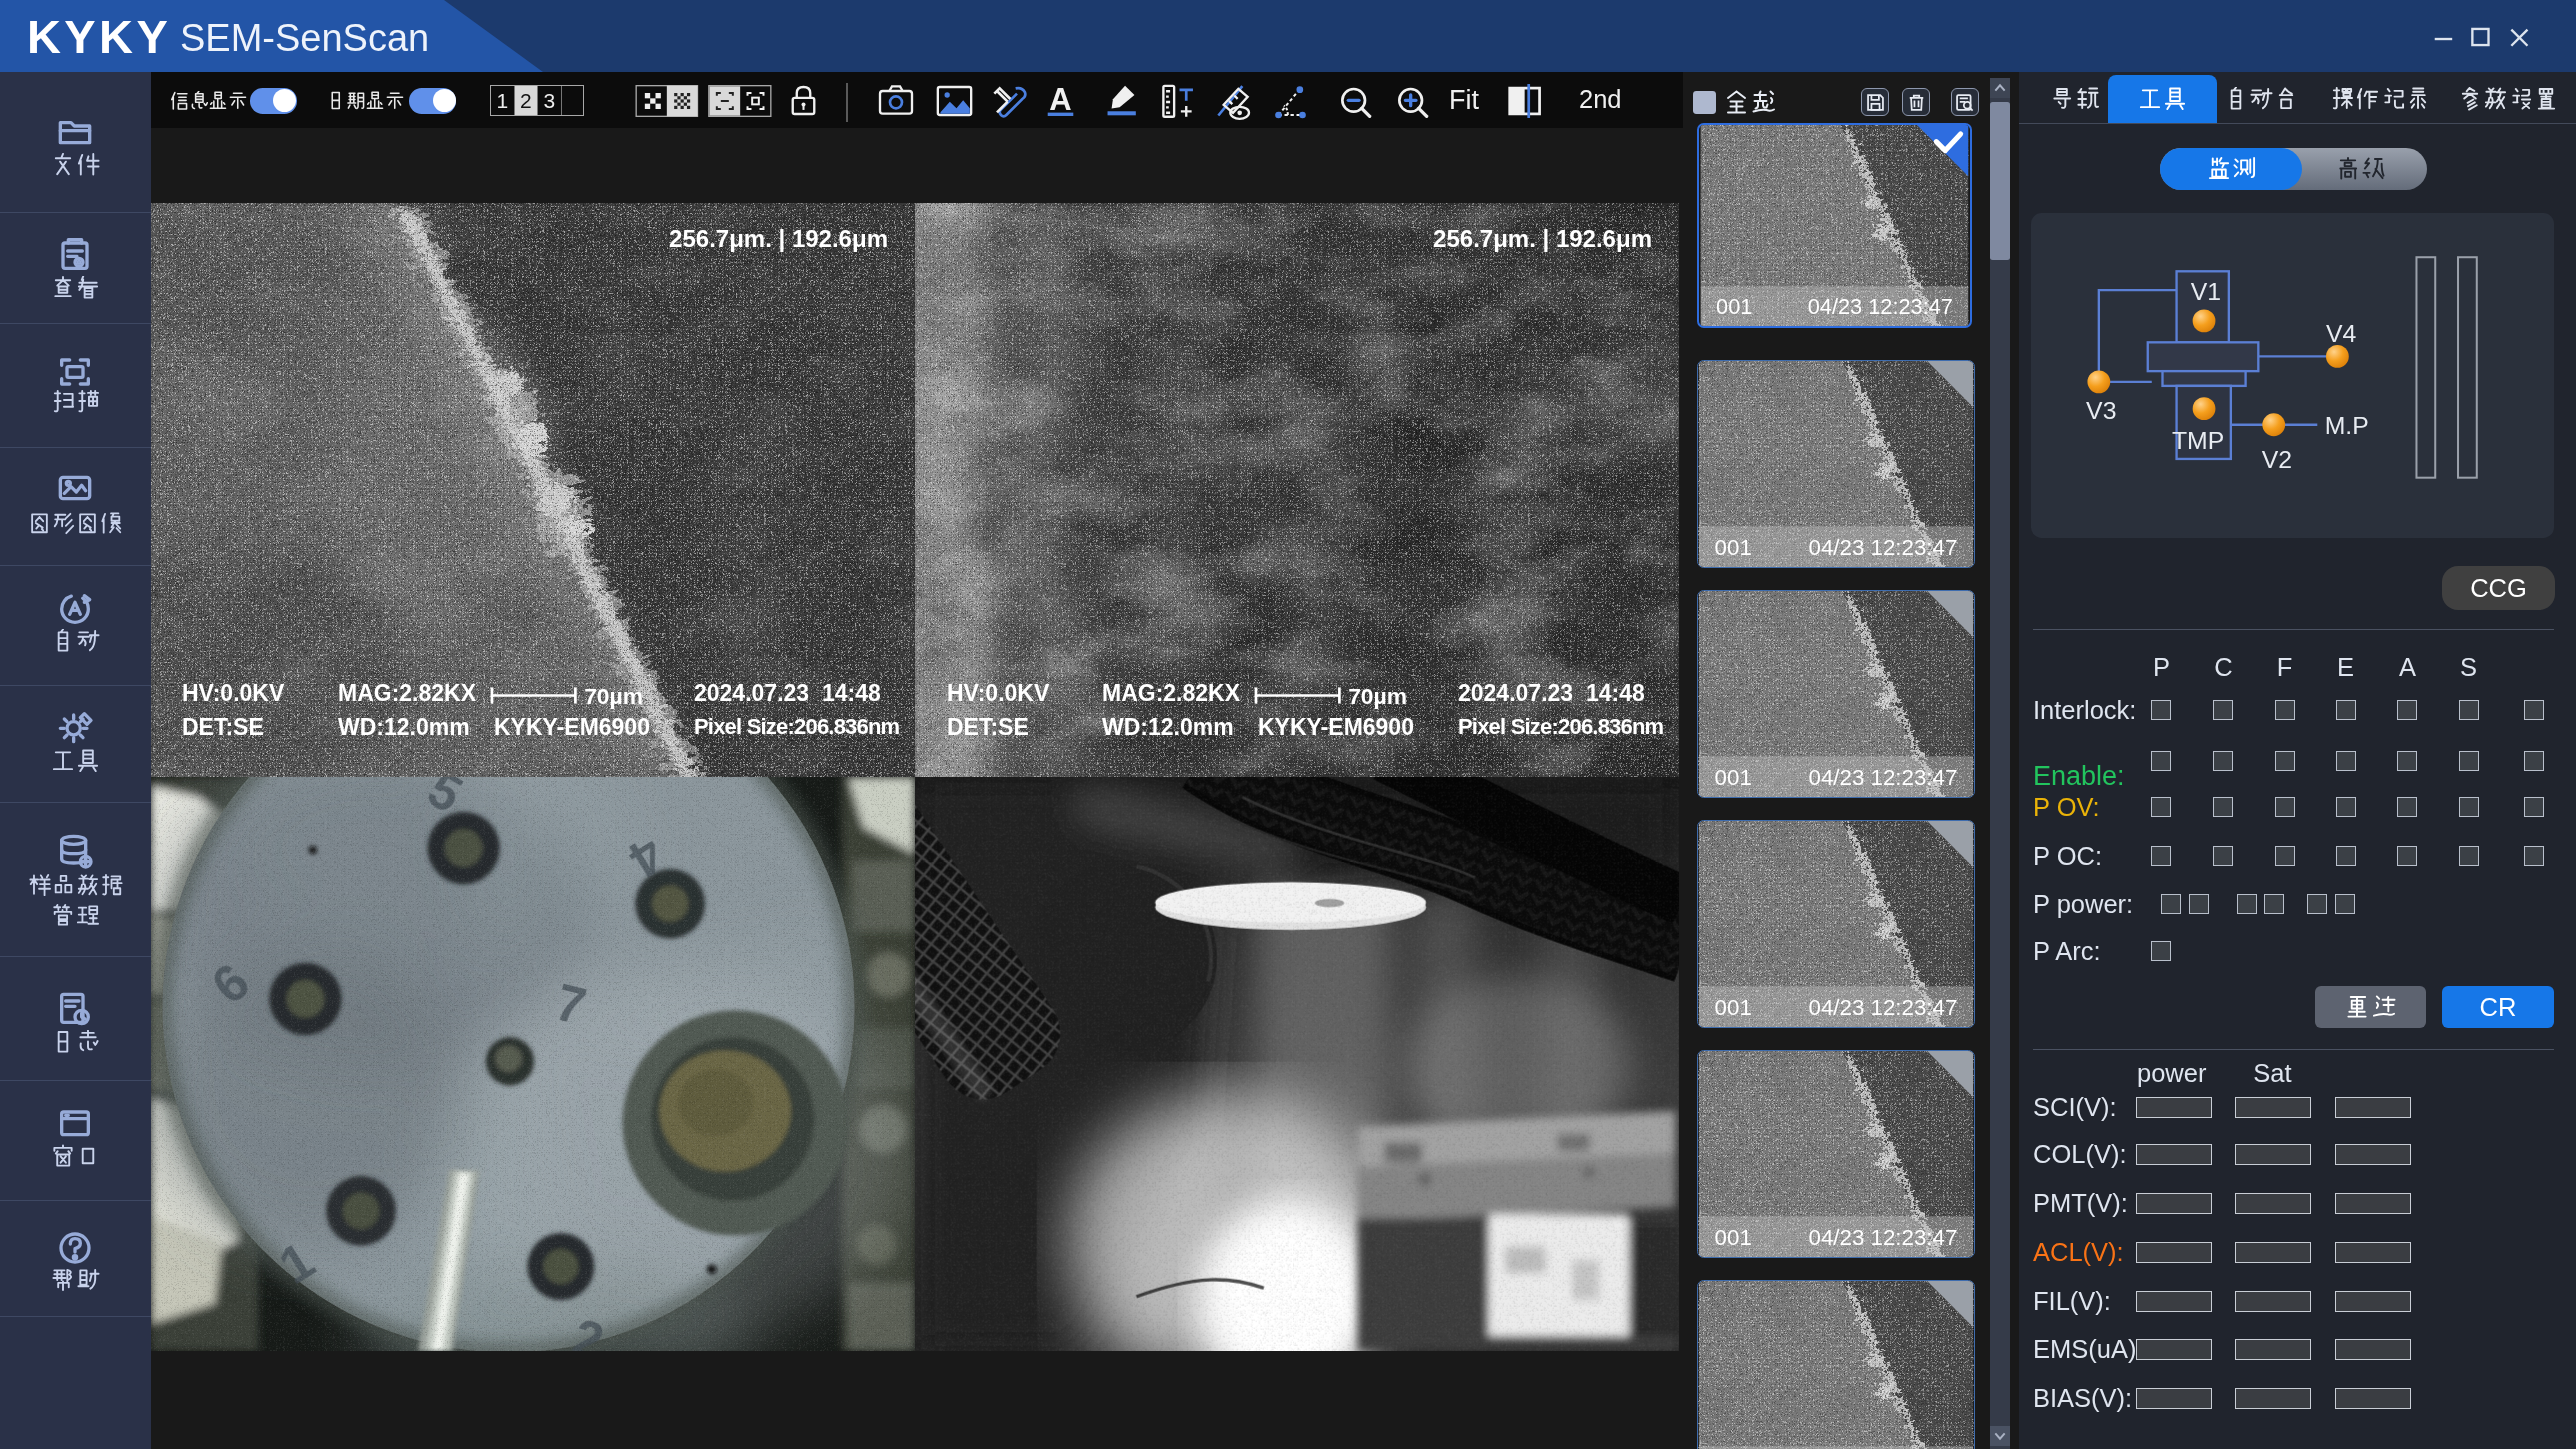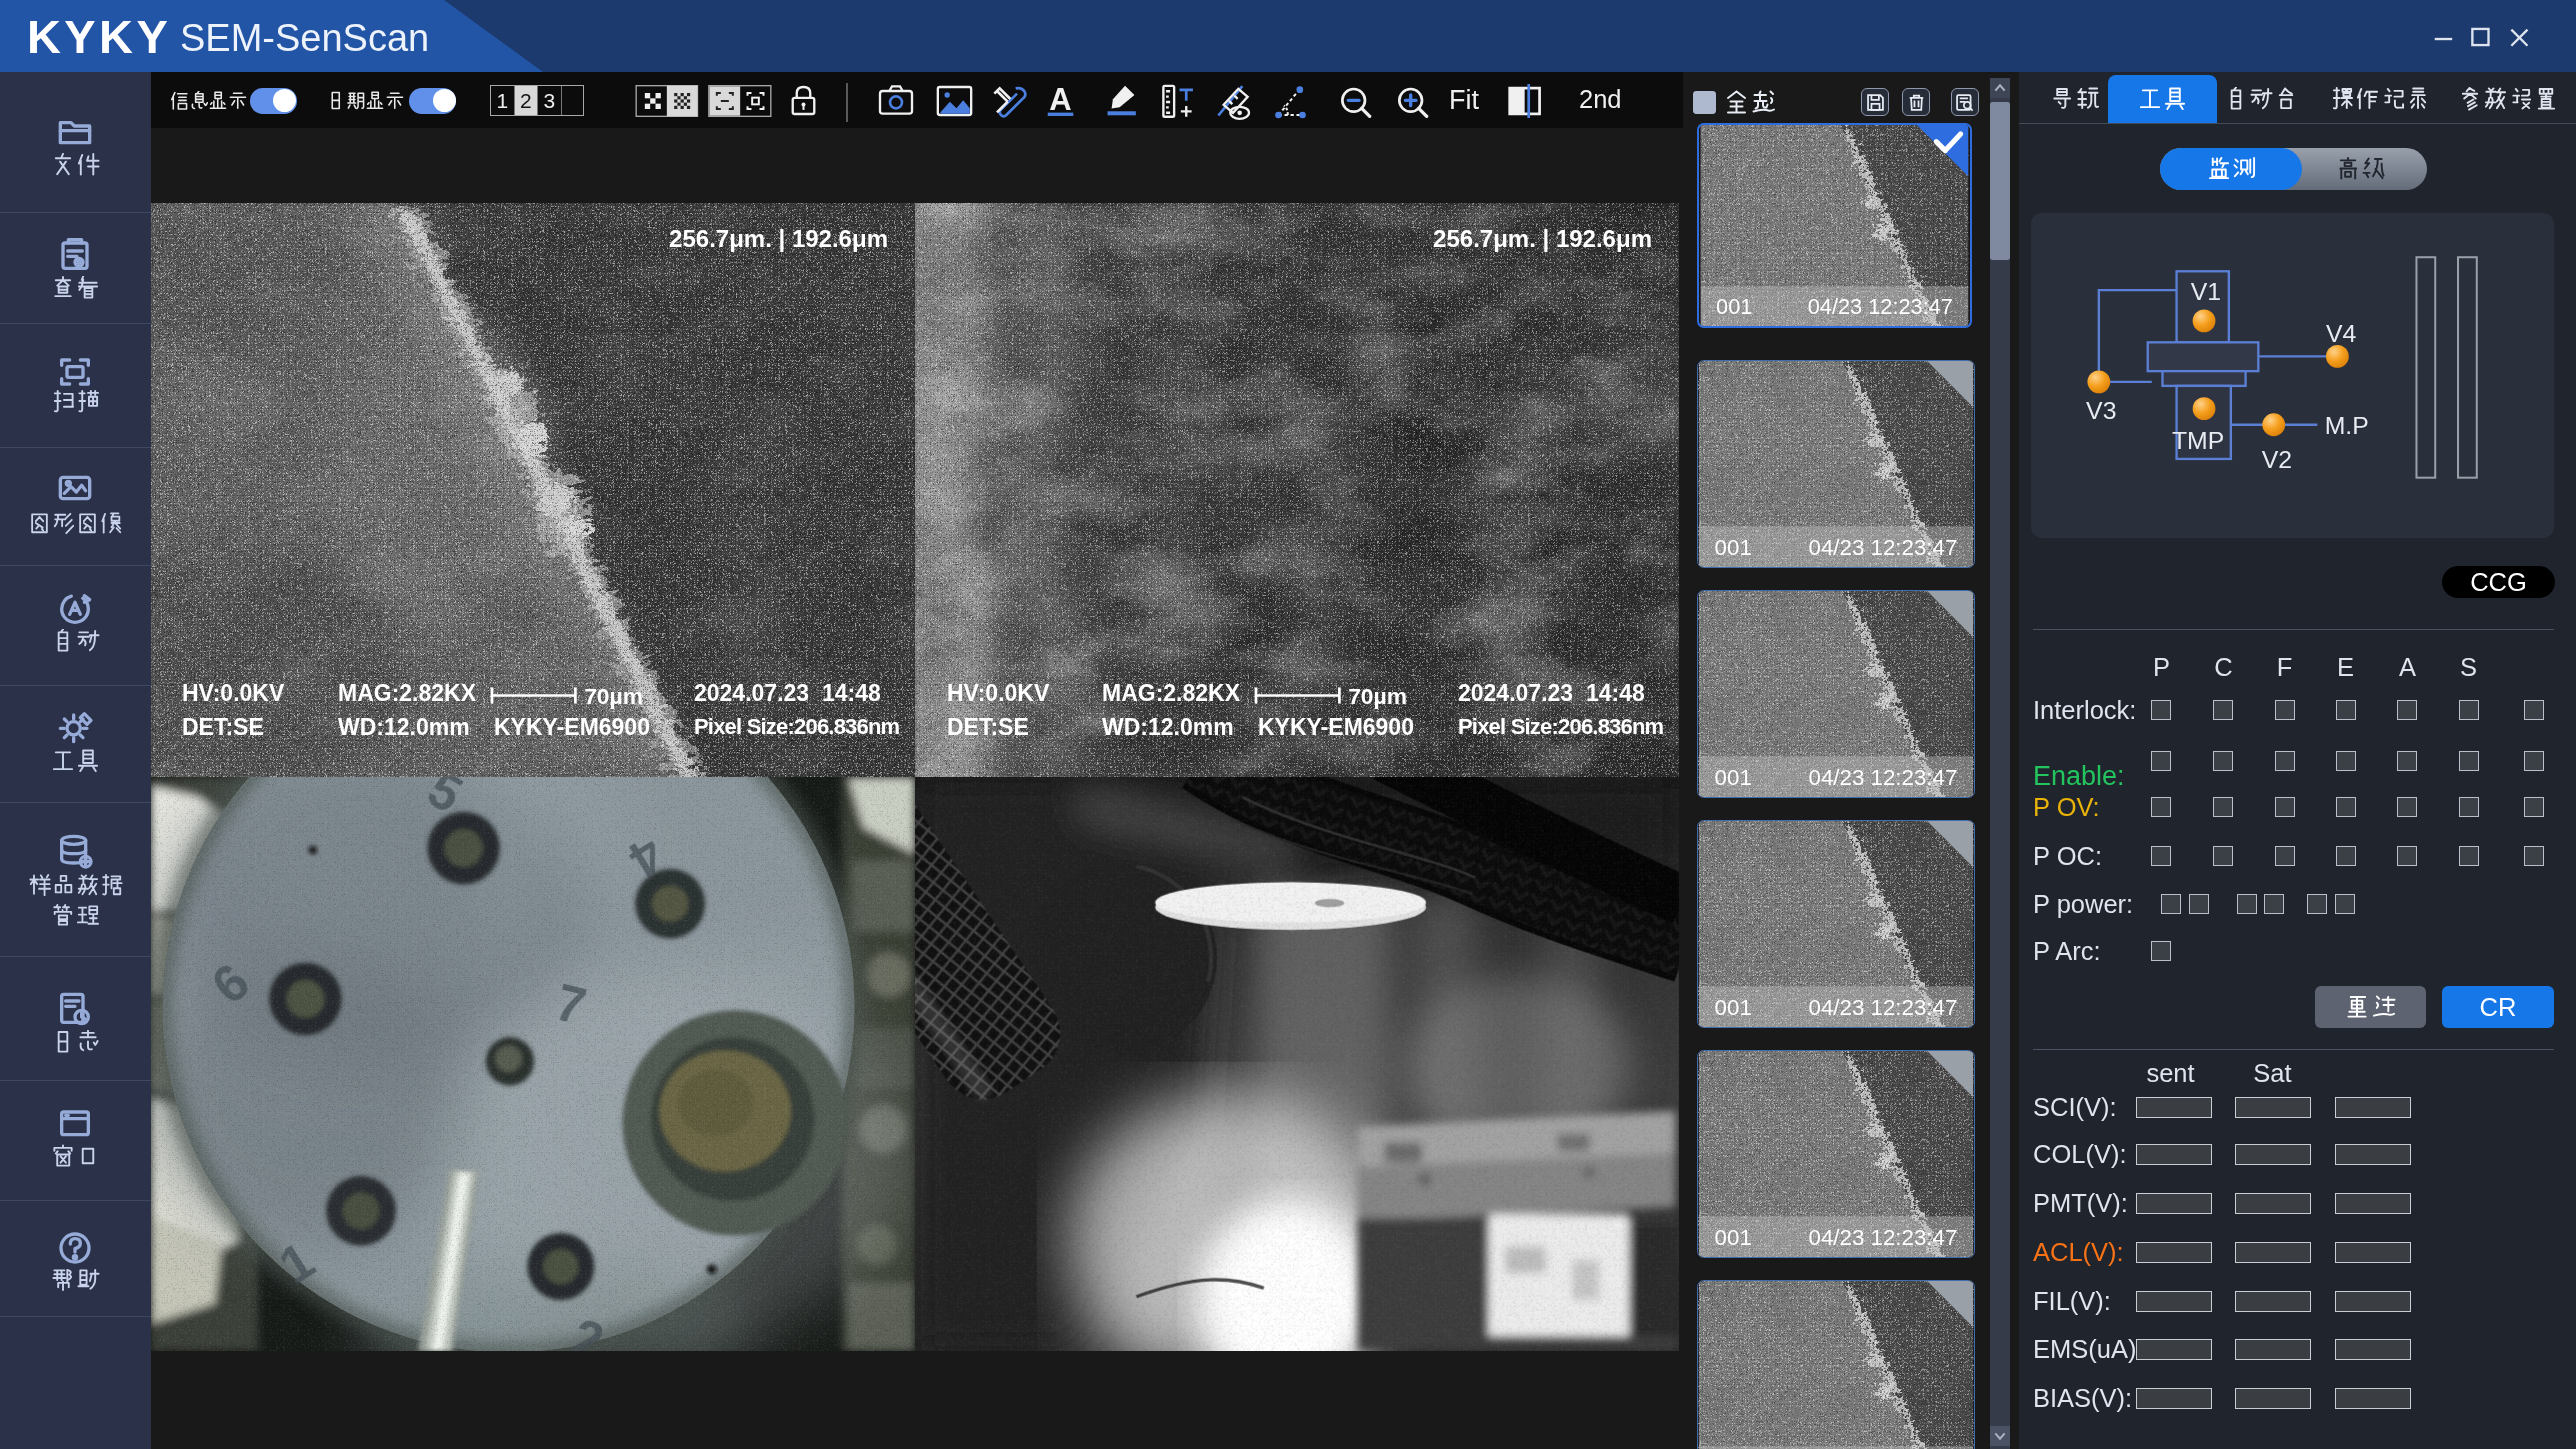--- a/index.html
+++ b/index.html
@@ -926,21 +926,21 @@
 <circle cx="362" cy="316" r="17" fill="url(#ball)"></circle>
 <g fill="#e8ecf2" font-size="37" font-family="Liberation Sans">
 <text x="238" y="130">V1</text>
       <text x="440" y="193">V4</text>
 <text x="82" y="308">V3</text>
       <text x="344" y="380">V2</text>
 <text x="210" y="352">TMP</text>
       <text x="438" y="330">M.P</text>
 </g>
 </svg>
-<div class="ab" style="left:2442px;top:566px;width:113px;height:32px;background:#000000;border-radius:16px;display:flex;align-items:center;justify-content:center;color:#fff;font-size:25.5px">CCG</div>
+<div class="ab" style="left:2442px;top:566px;width:113px;height:44px;background:#404040;border-radius:16px;display:flex;align-items:center;justify-content:center;color:#fff;font-size:25.5px">CCG</div>
 <div class="ab" style="left:2033px;top:629px;width:521px;height:1.3px;background:#4a5161"></div>
 <div class="ab" style="left:2148px;top:653px;width:27px;text-align:center;font-size:25.5px;color:#dfe5ef">P</div>
 <div class="ab" style="left:2210px;top:653px;width:27px;text-align:center;font-size:25.5px;color:#dfe5ef">C</div>
 <div class="ab" style="left:2271px;top:653px;width:27px;text-align:center;font-size:25.5px;color:#dfe5ef">F</div>
 <div class="ab" style="left:2332px;top:653px;width:27px;text-align:center;font-size:25.5px;color:#dfe5ef">E</div>
 <div class="ab" style="left:2394px;top:653px;width:27px;text-align:center;font-size:25.5px;color:#dfe5ef">A</div>
 <div class="ab" style="left:2455px;top:653px;width:27px;text-align:center;font-size:25.5px;color:#dfe5ef">S</div>
 <div class="ab" style="left:2033px;top:696px;font-size:25.5px;color:#dfe5ef">Interlock:</div>
 <div class="ab" style="left:2151px;top:700px;width:20px;height:20px;background:#3b4046;border:1.3px solid #b9c0cc"></div>
 <div class="ab" style="left:2213px;top:700px;width:20px;height:20px;background:#3b4046;border:1.3px solid #b9c0cc"></div>
@@ -987,21 +987,21 @@
       <svg width="24" height="24" viewBox="0 0 100 100" style="vertical-align:middle">
         <path d="M24 8 H84 M50 8 V90 M28 24 H72 V56 H28 Z M28 40 H72 M18 70 H82 M14 90 H86" fill="none" stroke="#ffffff" stroke-width="8.0" stroke-linecap="round" stroke-linejoin="round"></path>
       </svg>
       <svg width="24" height="24" viewBox="0 0 100 100" style="vertical-align:middle">
         <path d="M20 6 L30 16 M20 32 Q30 42 20 54 M44 20 H94 M68 8 L64 20 M68 20 V68 M48 42 H90 M8 86 Q38 76 62 80 Q78 86 92 78" fill="none" stroke="#ffffff" stroke-width="8.0" stroke-linecap="round" stroke-linejoin="round"></path>
       </svg>
     </span>
   </div>
 <div class="ab" style="left:2442px;top:986px;width:112px;height:42px;background:#1677e8;border-radius:6px;display:flex;align-items:center;justify-content:center;color:#fff;font-size:25.5px">CR</div>
 <div class="ab" style="left:2033px;top:1049px;width:521px;height:1.3px;background:#4a5161"></div>
-<div class="ab" style="left:2137px;top:1059px;width:67px;text-align:center;font-size:25.5px;color:#dfe5ef">sent</div>
+<div class="ab" style="left:2137px;top:1059px;width:67px;text-align:center;font-size:25.5px;color:#dfe5ef">power</div>
 <div class="ab" style="left:2239px;top:1059px;width:67px;text-align:center;font-size:25.5px;color:#dfe5ef">Sat</div>
 <div class="ab" style="left:2033px;top:1093px;font-size:25.5px;color:#dfe5ef">SCI(V):</div>
 <div class="ab" style="left:2136px;top:1097px;width:76px;height:21px;background:#3a3d42;border:1.3px solid #c9ced6"></div>
 <div class="ab" style="left:2235px;top:1097px;width:76px;height:21px;background:#3a3d42;border:1.3px solid #c9ced6"></div>
 <div class="ab" style="left:2335px;top:1097px;width:76px;height:21px;background:#3a3d42;border:1.3px solid #c9ced6"></div>
 <div class="ab" style="left:2033px;top:1140px;font-size:25.5px;color:#dfe5ef">COL(V):</div>
 <div class="ab" style="left:2136px;top:1144px;width:76px;height:21px;background:#3a3d42;border:1.3px solid #c9ced6"></div>
 <div class="ab" style="left:2235px;top:1144px;width:76px;height:21px;background:#3a3d42;border:1.3px solid #c9ced6"></div>
 <div class="ab" style="left:2335px;top:1144px;width:76px;height:21px;background:#3a3d42;border:1.3px solid #c9ced6"></div>
 <div class="ab" style="left:2033px;top:1189px;font-size:25.5px;color:#dfe5ef">PMT(V):</div>

